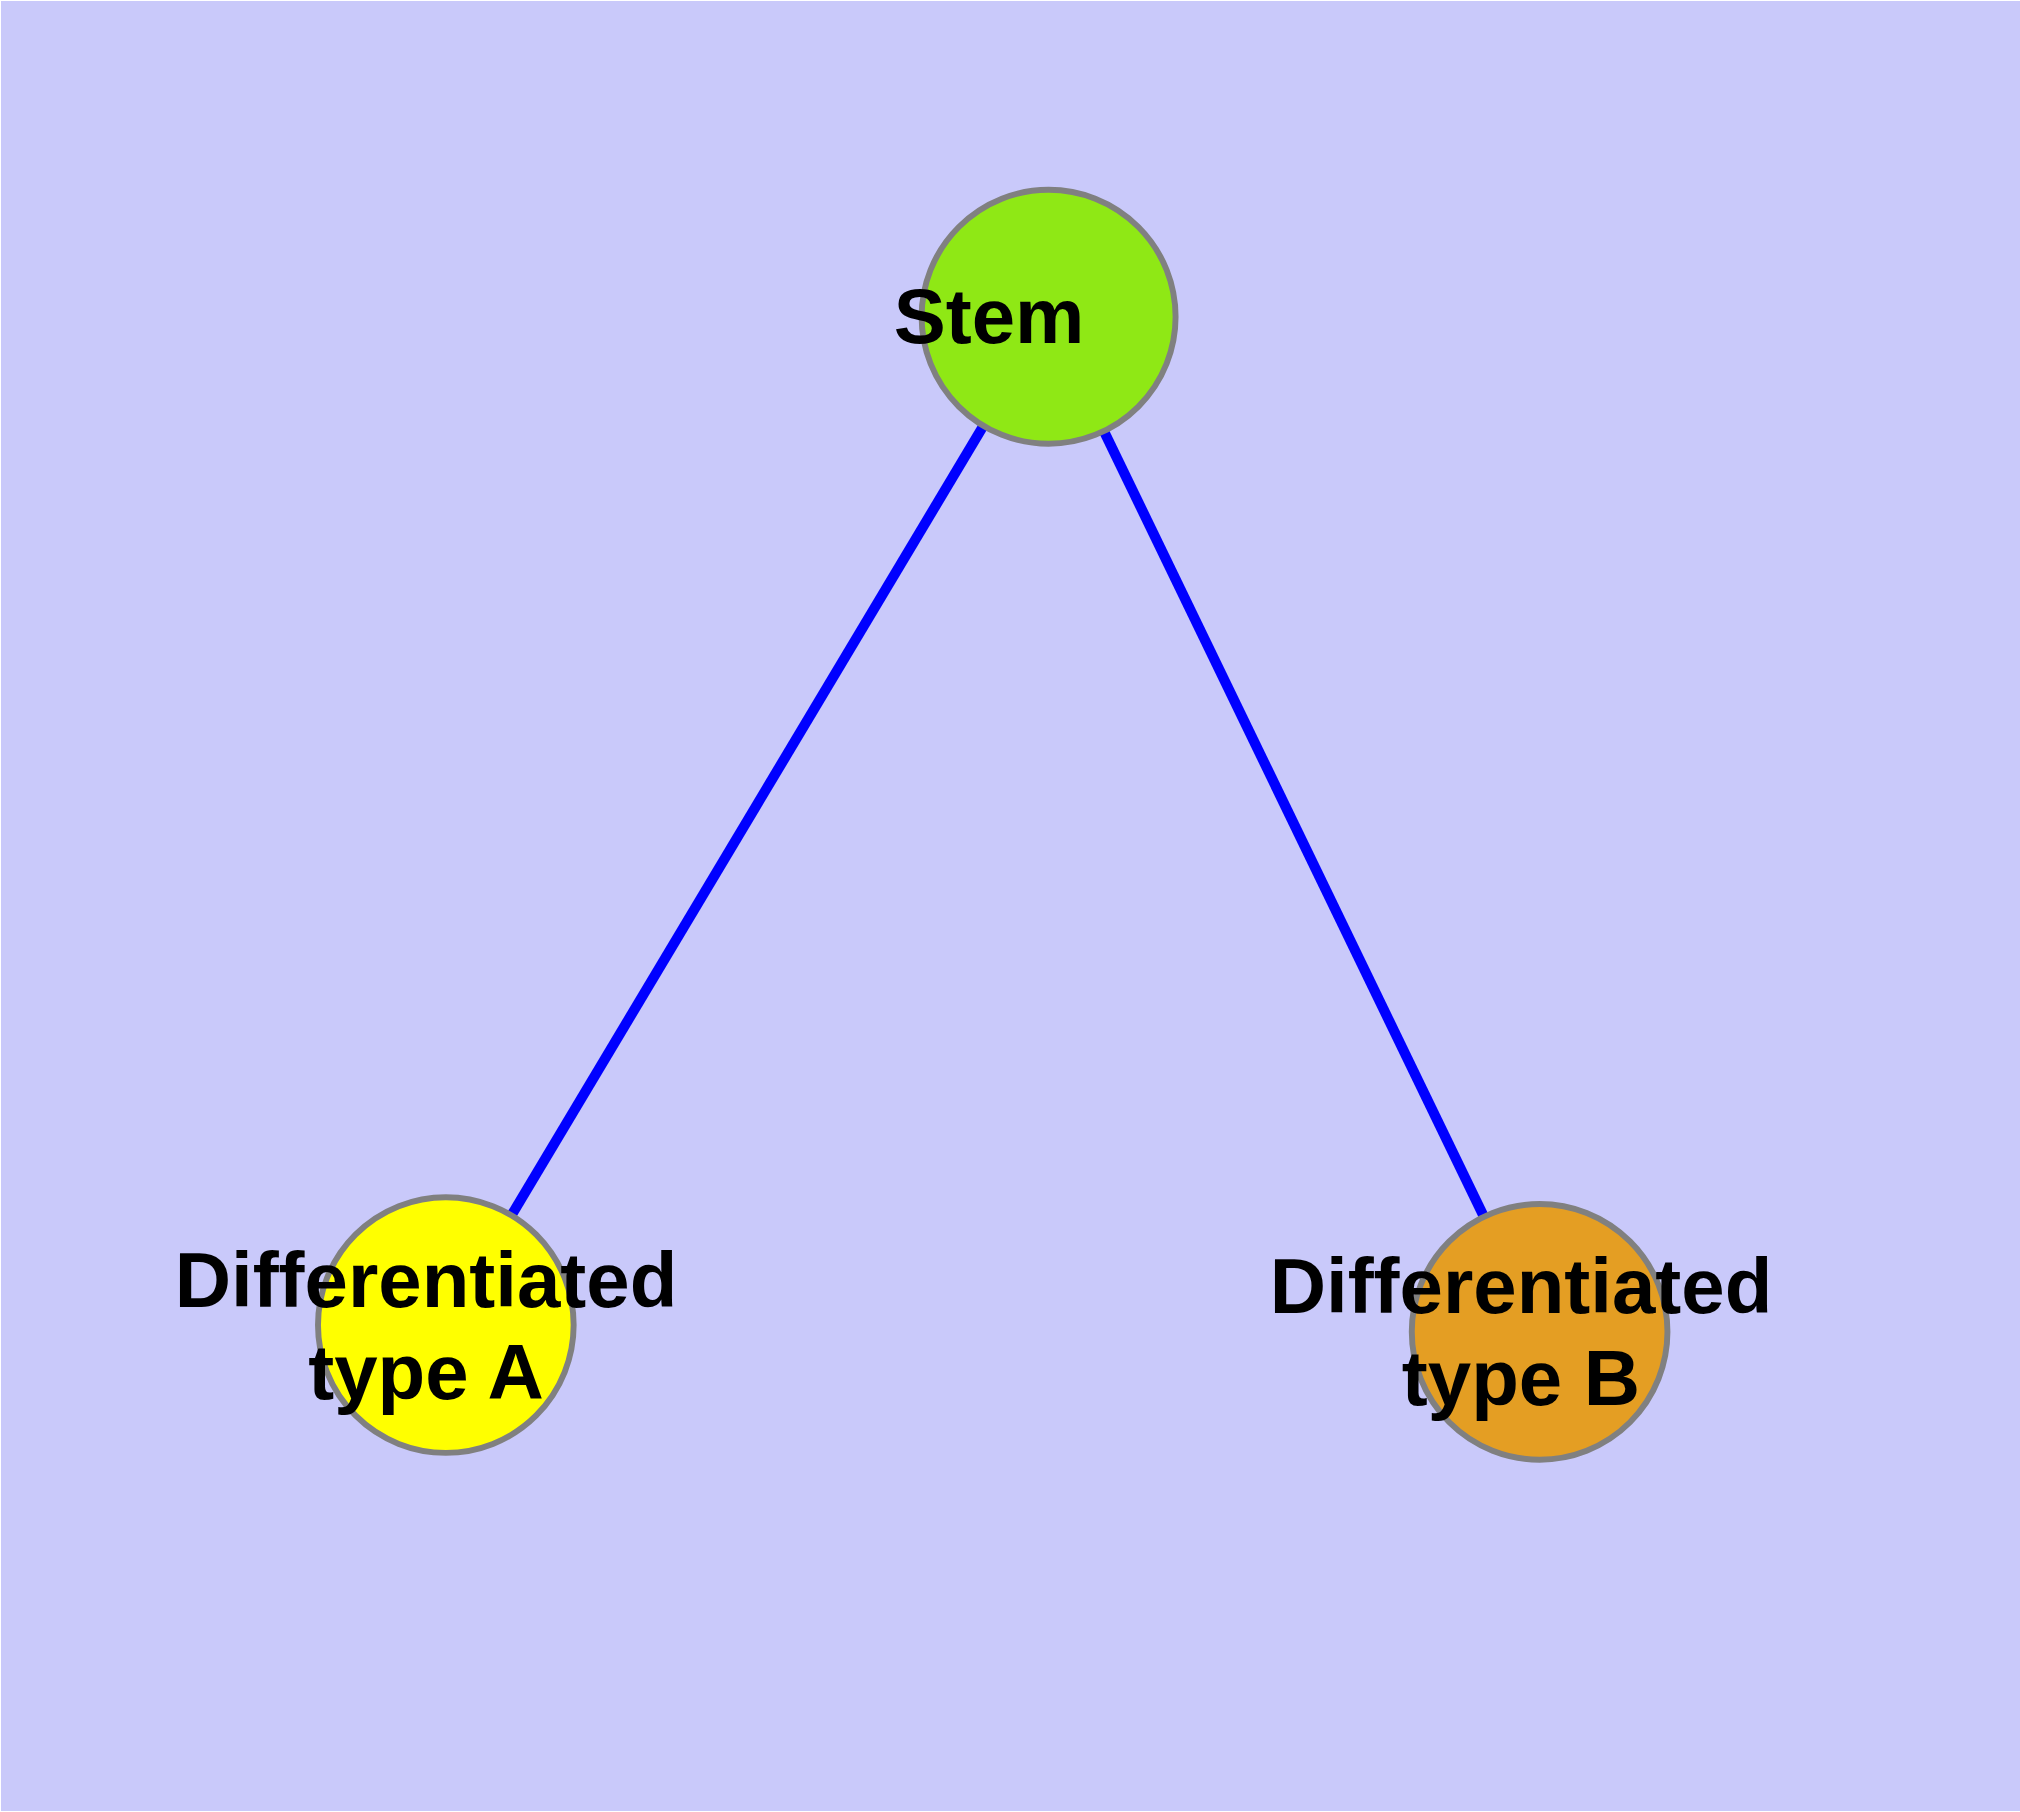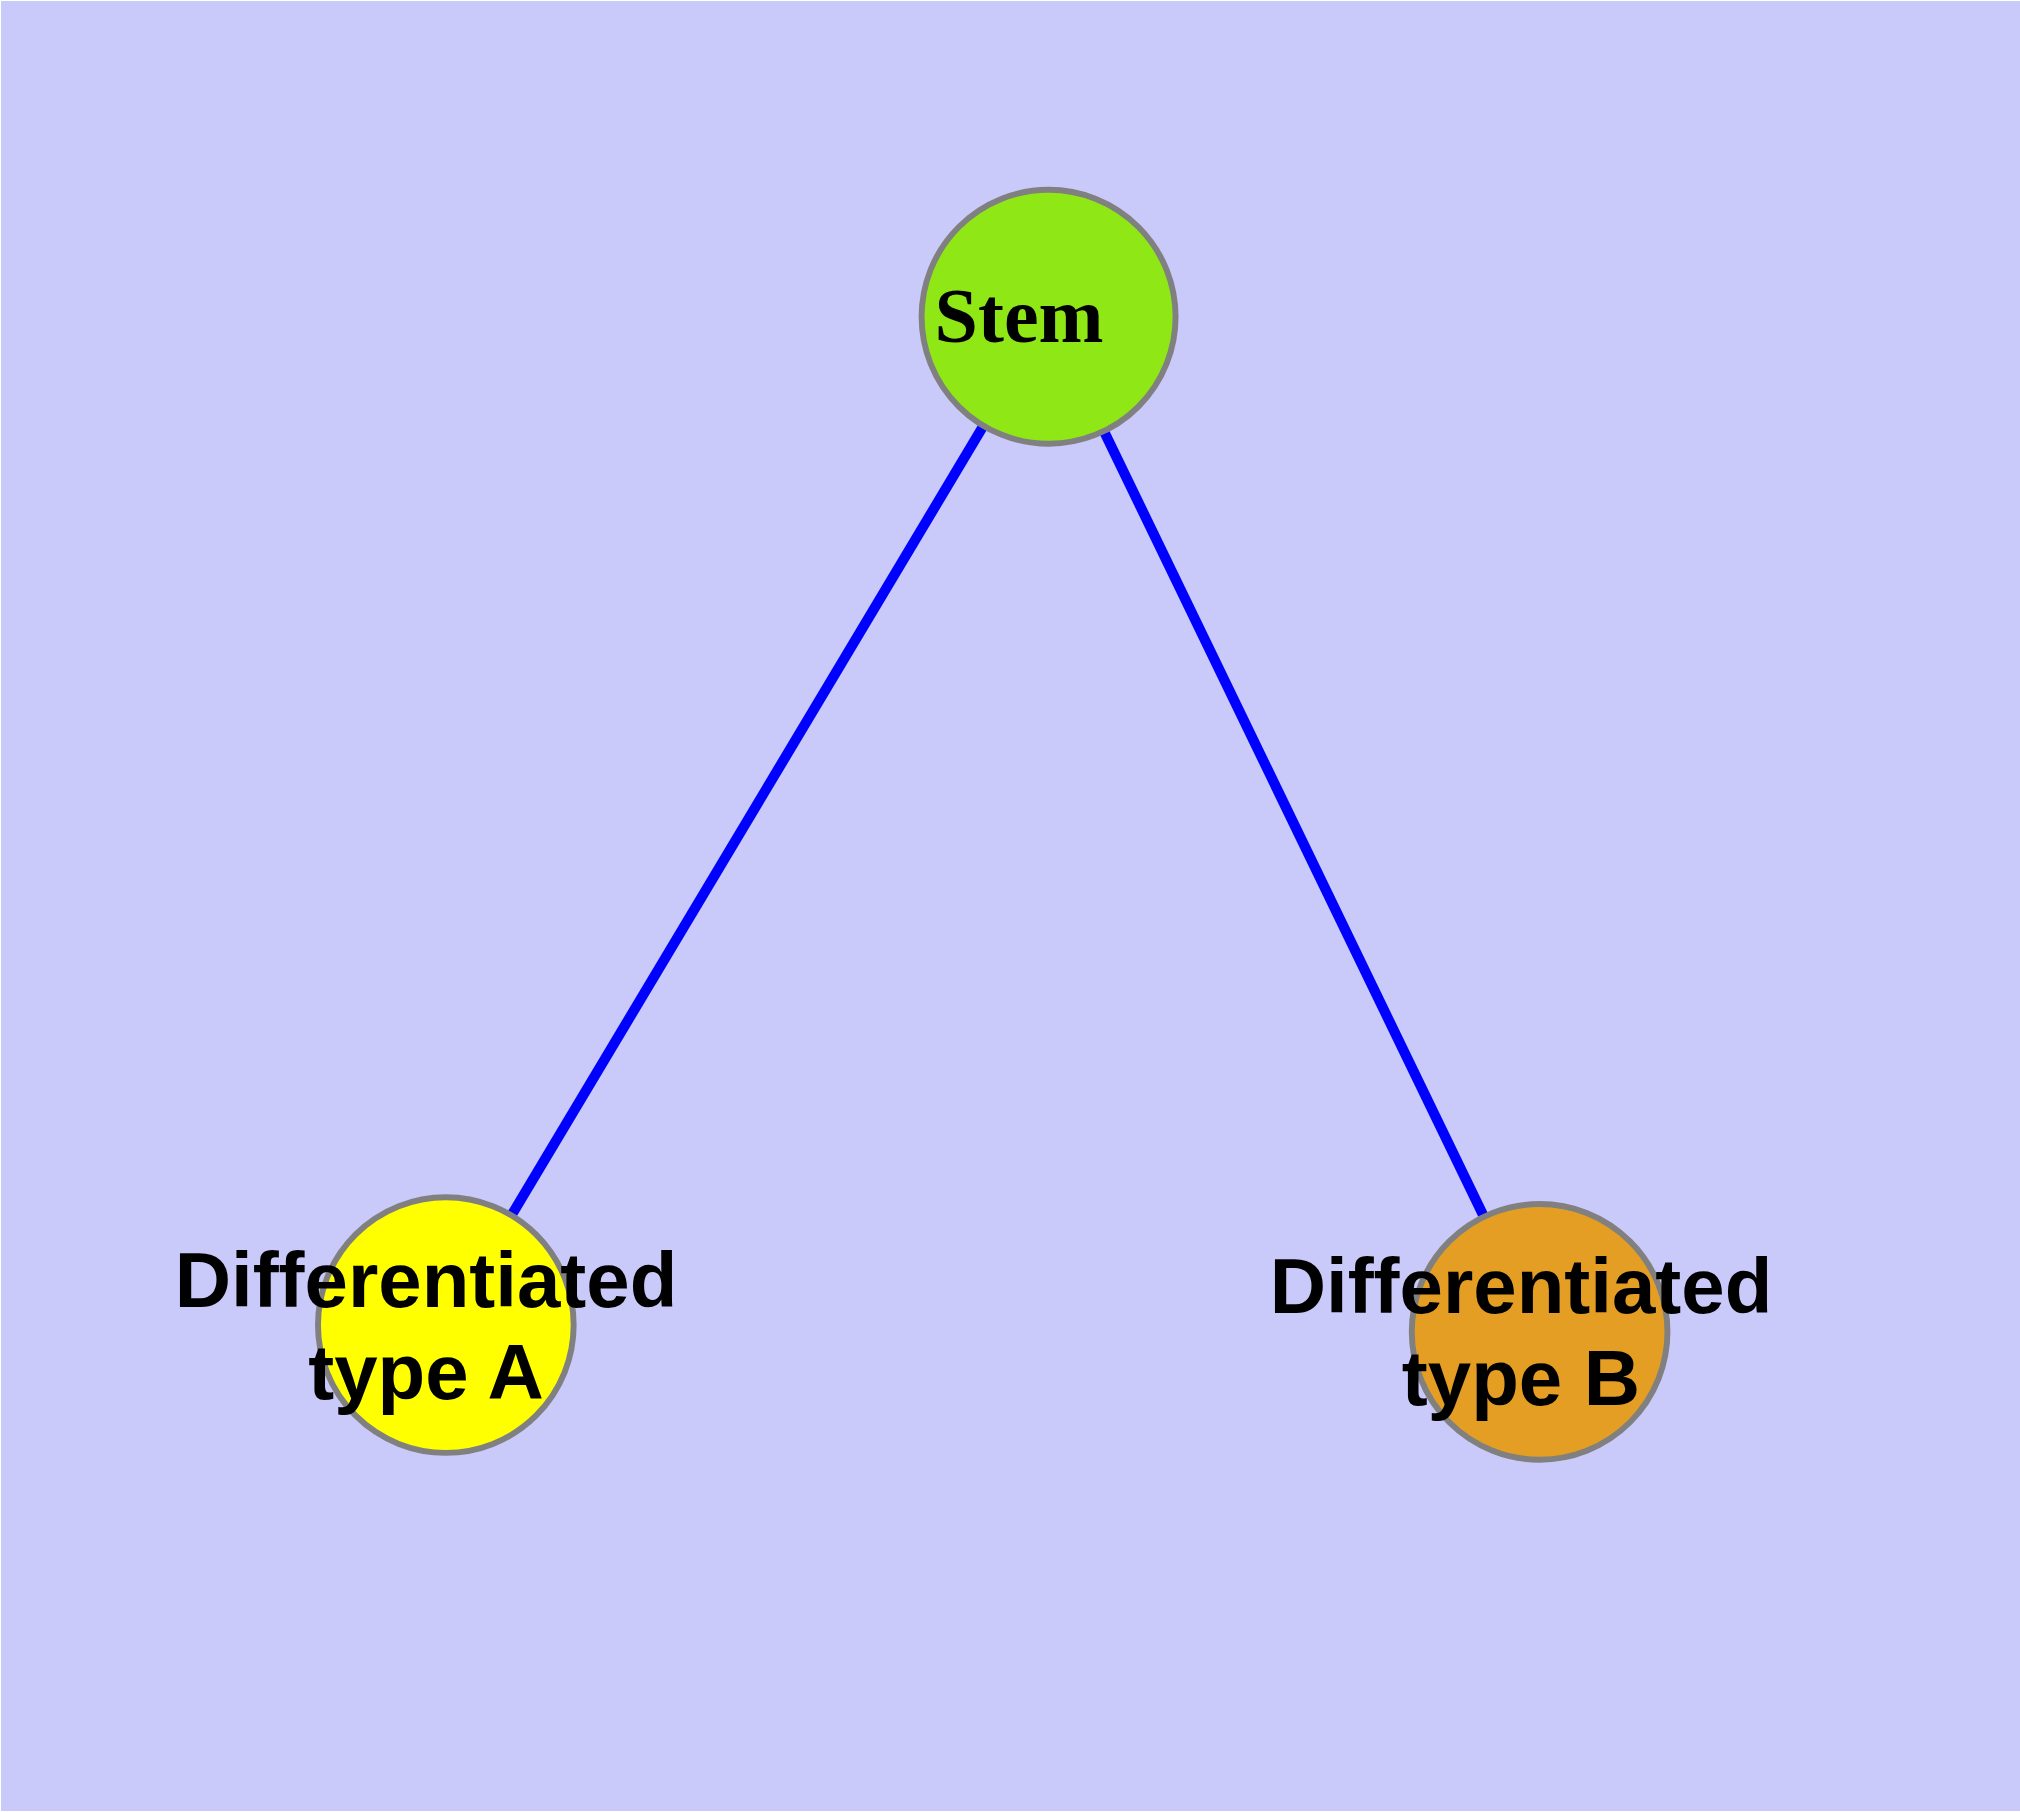--- a/index.html
+++ b/index.html
@@ -41,19 +41,19 @@
 <body>
 
 <div class="canvas" id="canvas" style="background: rgb(201, 201, 250); border-color: rgb(255, 255, 255);">
   <svg class="graph-svg" id="graph-svg" viewBox="0 0 2384 2138">
       <line x1="1237" y1="373" x2="525" y2="1564" stroke="#0000FF" stroke-width="12"></line>
       <line x1="1237" y1="373" x2="1817" y2="1572" stroke="#0000FF" stroke-width="12"></line>
       <circle cx="1237" cy="373" r="150" fill="#8FE815" stroke="#808080" stroke-width="7"></circle>
       <circle cx="525" cy="1564" r="151" fill="#FFFF00" stroke="#808080" stroke-width="7"></circle>
       <circle cx="1817" cy="1572" r="151" fill="#E49E23" stroke="#808080" stroke-width="7"></circle>
     </svg>
-<div class="node-label" style="left: 1018px; top: 315px; color: rgb(0, 0, 0); font-size: 78px; font-family: Liberation Serif, serif;">Stem</div>
+<div class="node-label" style="left: 988px; top: 315px; color: rgb(0, 0, 0); font-size: 78px;">Stem</div>
     <div class="node-label" style="left: 425px; top: 1325px; color: rgb(0, 0, 0); font-size: 78px;">Differentiated
 type A</div>
     <div class="node-label" style="left: 1520px; top: 1331px; color: rgb(0, 0, 0); font-size: 78px;">Differentiated
 type B</div>
   </div>
 
 
 </body></html>

